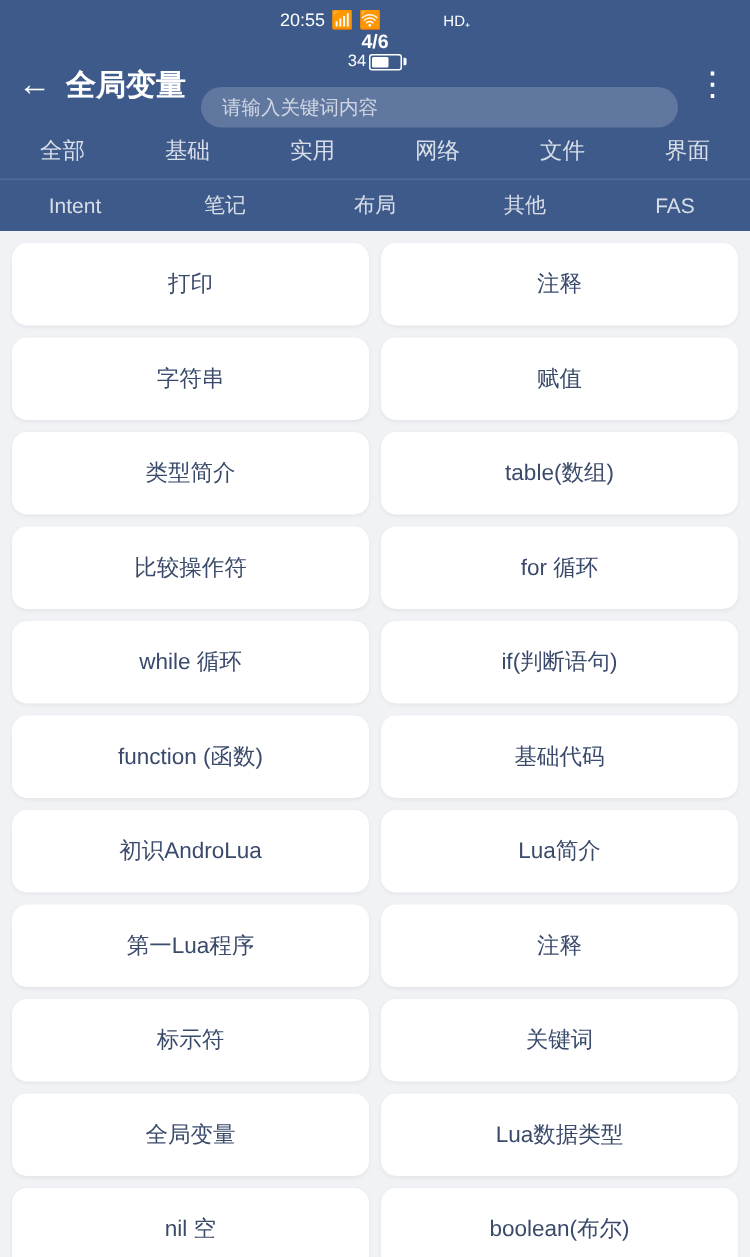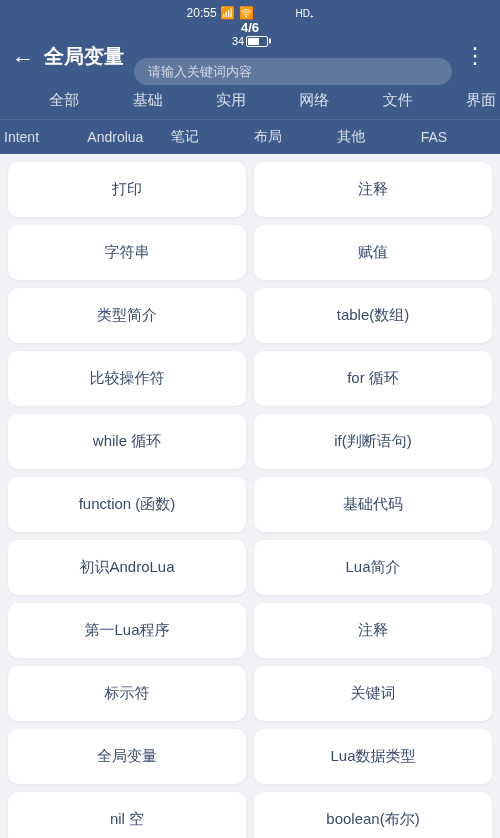--- a/index.html
+++ b/index.html
@@ -98,36 +98,36 @@
 
     
     .tabs-row {
       background: #3d5a8a;
       display: flex;
       align-items: center;
       border-bottom: 1px solid rgba(255,255,255,0.1);
     }
     .tab-item {
       flex: 1;
-      text-align: right;
+      text-align: center;
       padding: 9px 4px;
       color: rgba(255,255,255,0.8);
       font-size: 15px;
       cursor: pointer;
     }
 
     
     .tabs-row2 {
       background: #3d5a8a;
       display: flex;
       align-items: center;
     }
     .tab-item2 {
       flex: 1;
-      text-align: left;
+      text-align: center;
       padding: 8px 4px;
       color: rgba(255,255,255,0.8);
       font-size: 14px;
       cursor: pointer;
     }
 
     
     .content {
       padding: 8px 8px;
       display: grid;
@@ -177,21 +177,20 @@
   <div class="tab-item">全部</div>
   <div class="tab-item">基础</div>
   <div class="tab-item">实用</div>
   <div class="tab-item">网络</div>
   <div class="tab-item">文件</div>
   <div class="tab-item">界面</div>
 </div>
 
 <div class="tabs-row2">
   <div class="tab-item2">Intent</div>
-  <div class="tab-item2">Androlua</div>
   <div class="tab-item2">笔记</div>
   <div class="tab-item2">布局</div>
   <div class="tab-item2">其他</div>
   <div class="tab-item2">FAS</div>
 </div>
 
 <div class="content" id="card-grid">
 <div class="card">打印</div>
     <div class="card">注释</div>
     <div class="card">字符串</div>

